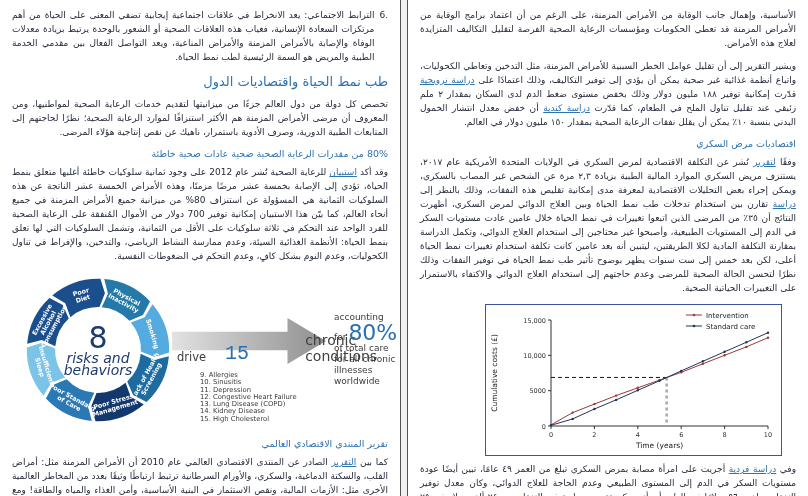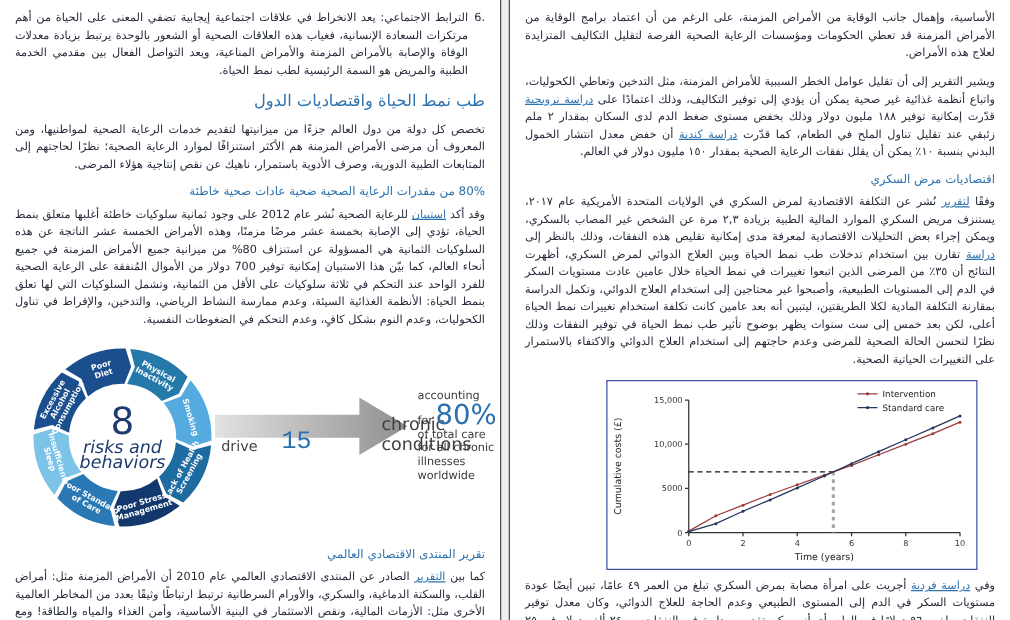--- a/index.html
+++ b/index.html
@@ -84,20 +84,29 @@
             <path d="M-72.7,-6.4 A73,73 0 0 1 -49.8,-53.4 L-36.0,-46.1 L-30.0,-32.2 A44,44 0 0 0 -43.8,-3.8 L-57.6,-10.2 Z" fill="#1b4e8c"></path>
             <text class="ring-label" transform="translate(-51.4,-27.9) rotate(298.5)"><tspan x="0" y="-4.6">Excessive</tspan><tspan x="0" y="2.4">Alcohol</tspan><tspan x="0" y="9.4">Consumption</tspan></text>
           </svg>
         <div class="ring-center">
           <div class="big">8</div>
           <div class="small">risks and</div>
           <div class="small">behaviors</div>
         </div>
       </div>
 
+      <ul class="cond-list cond-bottom">
+          <li>9. Allergies</li>
+          <li>10. Sinusitis</li>
+          <li>11. Depression</li>
+          <li>12. Congestive Heart Failure</li>
+          <li>13. Lung Disease (COPD)</li>
+          <li>14. Kidney Disease</li>
+          <li>15. High Cholesterol</li>
+        </ul>
 
       <div class="gray-arrow"></div>
       <div class="arrow-text">
         <span class="drive">drive</span>
         <span class="count">15</span>
         <span class="rest">chronic conditions</span>
       </div>
 
       <div class="accounting">
         <div>accounting</div>

